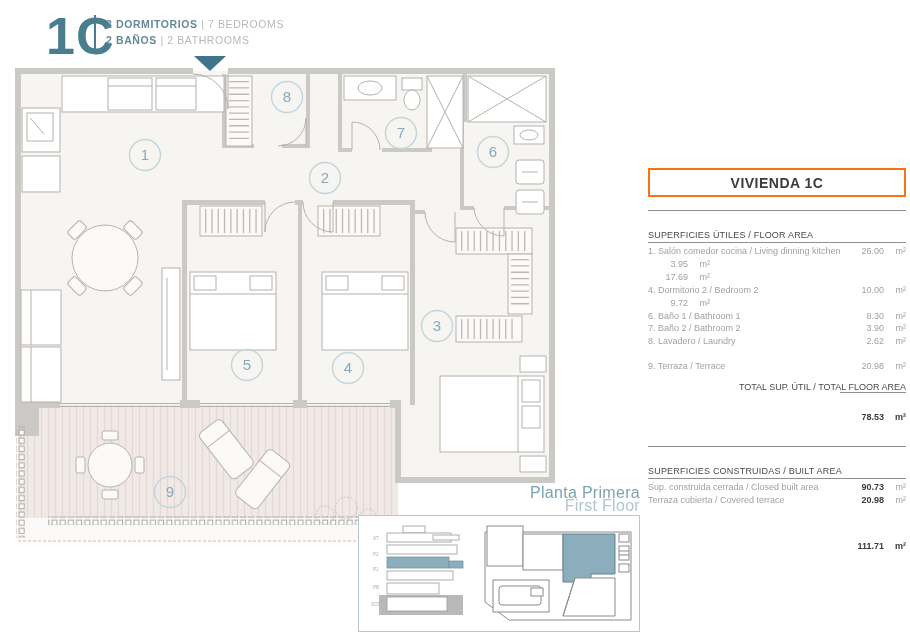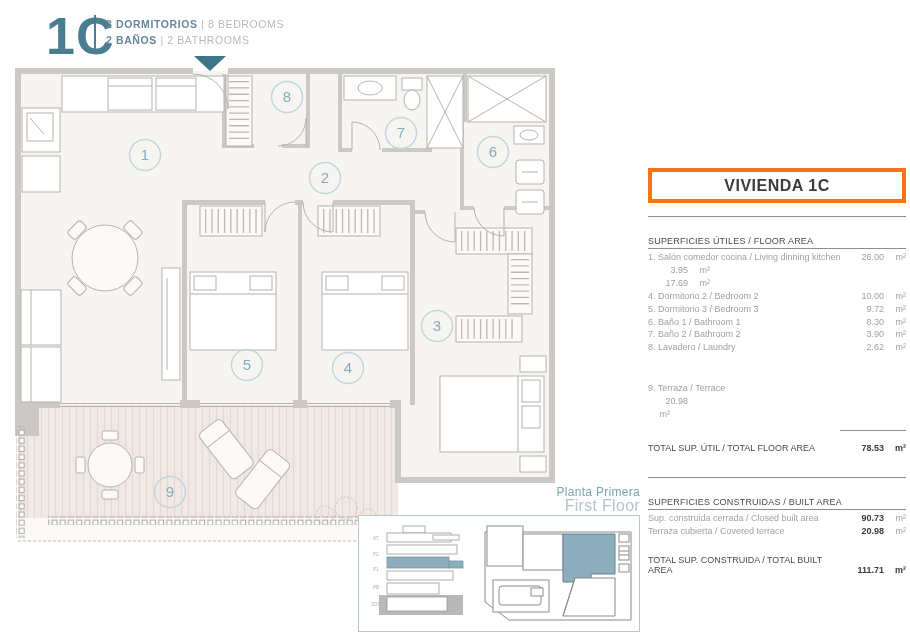--- a/index.html
+++ b/index.html
@@ -20,56 +20,56 @@
   .plan{position:absolute;left:10px;top:60px;}
   .w{fill:#cbc9c6;}
   .f{fill:#ffffff;stroke:#b5b2ae;stroke-width:1;}
   .fl{fill:#fbfaf9;stroke:#b5b2ae;stroke-width:1;}
   .s{fill:none;stroke:#b5b2ae;stroke-width:1;}
   .tick{stroke:#bdb9b4;stroke-dasharray:1.3 5;fill:none;}
   .rn-c{fill:none;stroke:#c2d4dc;stroke-width:1.4;}
   .rn-t{fill:#87aabb;font-size:15px;}
   
   .panel{position:absolute;left:648px;top:168px;width:258px;font-size:9px;}
-  .panel-title{border:4px solid #f97316;text-align:center;font-size:16px;font-weight:bold;
+  .panel-title{border:2px solid #f97316;text-align:center;font-size:14px;font-weight:bold;
                color:#3b3b3b;letter-spacing:.5px;padding:5px 0 4px;}
   .sec-head{margin-top:13px;border-top:1px solid #8f8f8f;border-bottom:1px solid #8f8f8f;
             padding:19px 0 2px;color:#4a4a4a;letter-spacing:.2px;}
   .rows{margin-top:2px;}
   .row{display:flex;color:#a3a19f;line-height:12.9px;}
   .row .lbl{flex:1;white-space:nowrap;overflow:hidden;}
   .row .val{width:40px;text-align:right;}
   .row .unt{width:22px;text-align:right;}
   .row.bold .val{font-weight:bold;color:#3b3b3b;}
-  .gap-row{margin-top:28px;flex-direction:column;}
-  .total-row{display:flex;color:#4a4a4a;margin-top:9px;align-items:flex-end;}
+  .gap-row{margin-top:12px;}
+  .total-row{display:flex;color:#4a4a4a;margin-top:9px;align-items:flex-end;flex-direction:column;}
   .total-row .lbl{flex:1;}
-  .total-row .grp{display:flex;width:66px;border-top:1px solid #8f8f8f;padding-top:12px;}
+  .total-row .grp{display:flex;width:66px;border-top:1px solid #8f8f8f;padding-top:19px;}
   .total-row.norule .grp{border-top:none;}
   .total-row .val{width:44px;text-align:right;font-weight:bold;color:#3b3b3b;}
   .total-row .unt{width:22px;text-align:right;font-weight:bold;color:#3b3b3b;}
   .built-gap{margin-top:24px;}
   .total-built{margin-top:15px;}
   
   .floor-label{position:absolute;left:430px;top:486px;width:210px;text-align:right;line-height:13px;}
-  .floor-es{font-size:12px;color:#7aa4b3;letter-spacing:.3px;}
+  .floor-es{font-size:16px;color:#7aa4b3;letter-spacing:.3px;}
   .floor-en{font-size:16px;color:#b3c5cb;letter-spacing:.3px;}
   
   .inset{position:absolute;left:358px;top:515px;width:282px;height:117px;
          border:1px solid #b5c6cc;background:#fff;box-sizing:border-box;}
   .inset text{font-size:4.5px;fill:#9ab4be;}
 </style>
 </head>
 <body>
 <div class="stage">
 
   <div class="hdr-unit">1C</div>
   <div class="hdr-bar"></div>
   <div class="hdr-lines">
-    <div><span class="hdr-es">3 DORMITORIOS</span> <span class="hdr-sep">|</span> <span class="hdr-en">8 BEDROOMS</span></div>
+    <div><span class="hdr-es">3 DORMITORIOS</span> <span class="hdr-sep">|</span> <span class="hdr-en">7 BEDROOMS</span></div>
     <div><span class="hdr-es">2 BAÑOS</span> <span class="hdr-sep">|</span> <span class="hdr-en">2 BATHROOMS</span></div>
   </div>
 
   <div class="arrow"></div>
 
   <svg class="plan" width="560" height="492" viewBox="0 0 560 492">
     <defs>
       <pattern id="deck" width="7" height="7" patternUnits="userSpaceOnUse">
         <rect width="7" height="7" fill="#f1e9e6"></rect>
         <line x1="3.5" y1="0" x2="3.5" y2="7" stroke="#e4d9d4" stroke-width="1.2"></line>
@@ -325,21 +325,20 @@
         <div class="row">
           <span class="val">17.69</span>
           <span class="unt">m²</span>
         </div>
         <div class="row">
           <span class="lbl">4. Dormitorio 2 / Bedroom 2</span>
           <span class="val">10.00</span>
           <span class="unt">m²</span>
         </div>
         <div class="row">
-          <span class="lbl">5. Dormitorio 3 / Bedroom 3</span>
           <span class="val">9.72</span>
           <span class="unt">m²</span>
         </div>
         <div class="row">
           <span class="lbl">6. Baño 1 / Bathroom 1</span>
           <span class="val">8.30</span>
           <span class="unt">m²</span>
         </div>
         <div class="row">
           <span class="lbl">7. Baño 2 / Bathroom 2</span>
@@ -372,21 +371,20 @@
           <span class="val">90.73</span>
           <span class="unt">m²</span>
         </div>
         <div class="row bold">
           <span class="lbl">Terraza cubierta / Covered terrace</span>
           <span class="val">20.98</span>
           <span class="unt">m²</span>
         </div>
       </div>
     <div class="total-row norule total-built">
-      <span class="lbl">TOTAL SUP. CONSTRUIDA / TOTAL BUILT AREA</span>
       <span class="grp">
           <span class="val">111.71</span>
       <span class="unt">m²</span>
         </span>
     </div>
   </div>
 
   <div class="floor-label">
     <div class="floor-es">Planta Primera</div>
     <div class="floor-en">First Floor</div>

